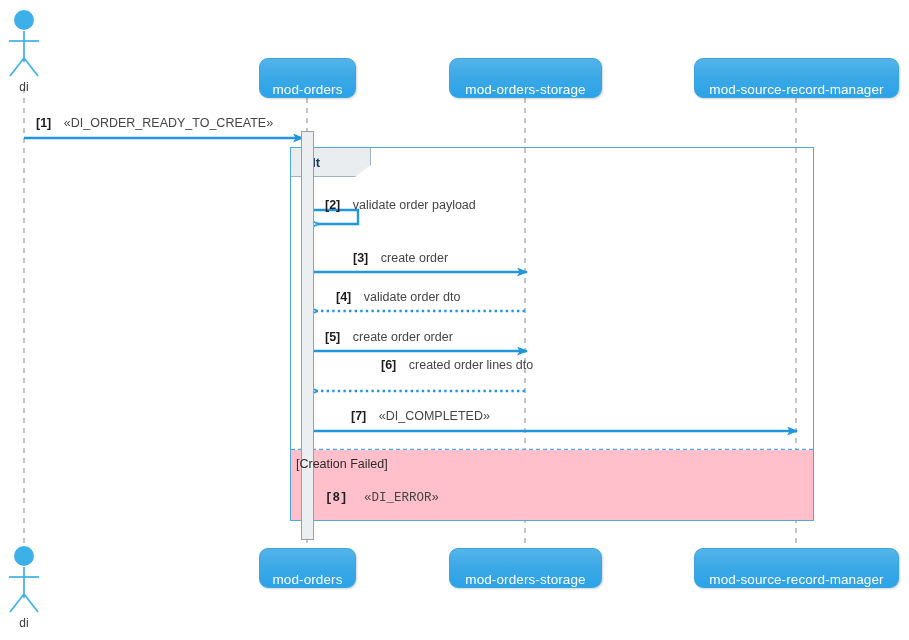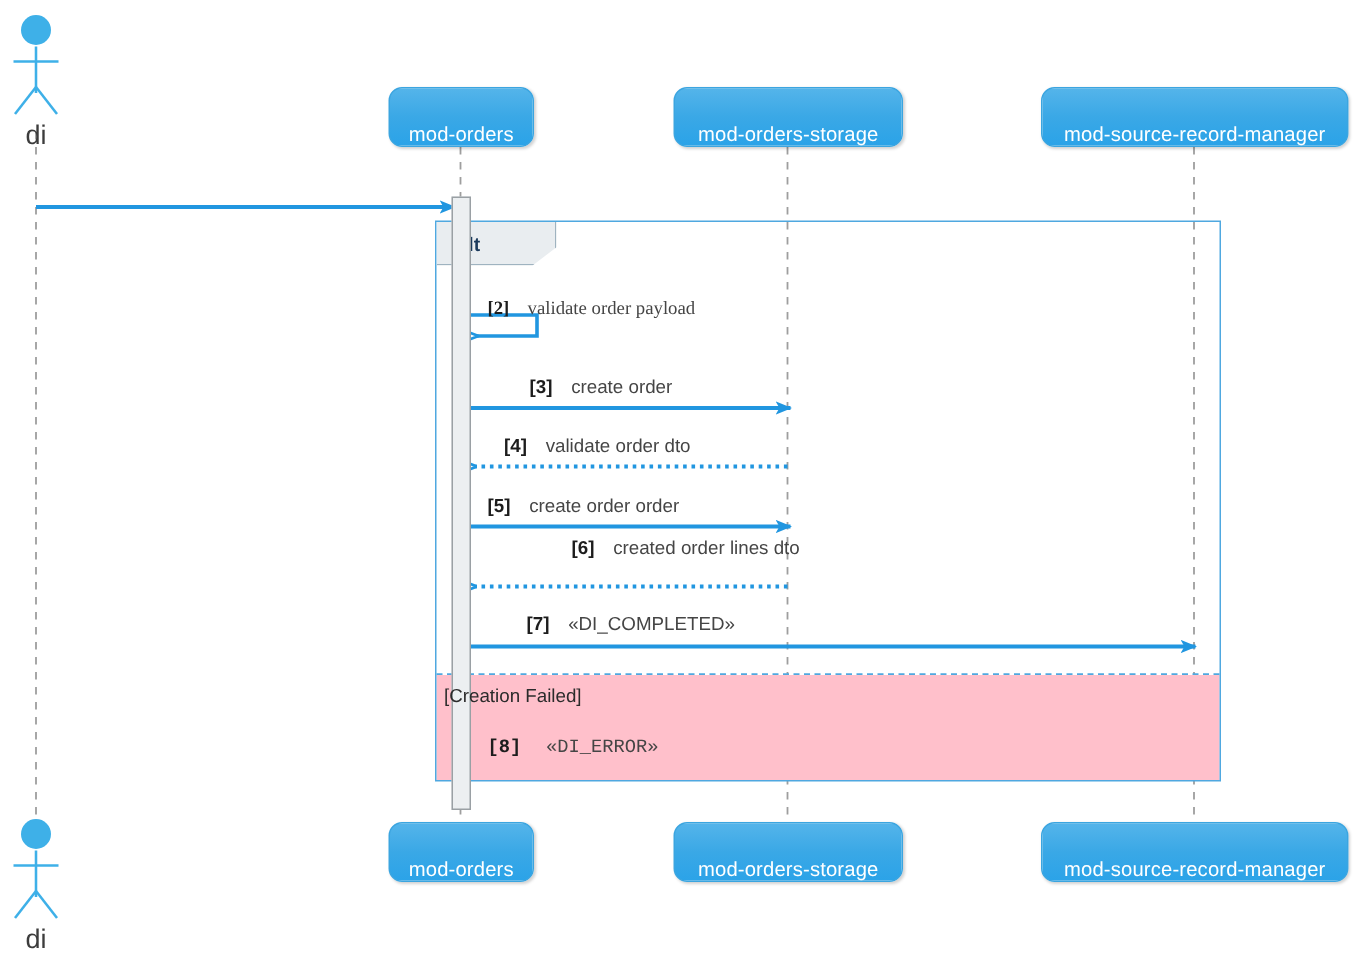--- a/index.html
+++ b/index.html
@@ -40,21 +40,21 @@
     box-shadow: 1px 1px 2px rgba(0,0,0,0.18);
     color: #ffffff;
     font-size: 13.5px;
     letter-spacing: 0.1px;
     white-space: nowrap;
   }
 
   
   .actor-label {
     position: absolute;
-    font-size: 18px;
+    font-size: 12px;
     color: #3c3c3c;
     text-align: center;
     white-space: nowrap;
   }
 
   
   .activation {
     position: absolute;
     box-sizing: border-box;
     background: #eceff1;
@@ -174,22 +174,26 @@
   <div class="fragment" style="left:290px; top:147px; width:524px; height:374px; z-index:3;"></div>
 
   <div class="fragment-tab" style="left:291px; top:148px; width:80px; height:29px; z-index:4;">
     <span>alt</span>
   </div>
 
   <div class="activation" style="left:301px; top:131px; width:13px; height:409px; z-index:5;"></div>
 
   <div class="guard-label" style="left:296px; top:457px; z-index:6;">[Creation Failed]</div>
 
-
-  <div class="msg-label" style="left:325px; top:198px; z-index:6;font-family:Liberation Serif, serif;">
+  <div class="msg-label" style="left:36px; top:116px; z-index:6;">
+    <span class="msg-seq">[1]</span>
+    <span>«DI_ORDER_READY_TO_CREATE»</span>
+  </div>
+
+  <div class="msg-label" style="left:325px; top:198px; z-index:6;">
     <span class="msg-seq">[2]</span>
     <span>validate order payload</span>
   </div>
 
   <div class="msg-label" style="left:325px; top:251px; z-index:6;margin-left:28px;">
     <span class="msg-seq">[3]</span>
     <span>create order</span>
   </div>
 
   <div class="msg-label" style="left:336px; top:290px; z-index:6;">

